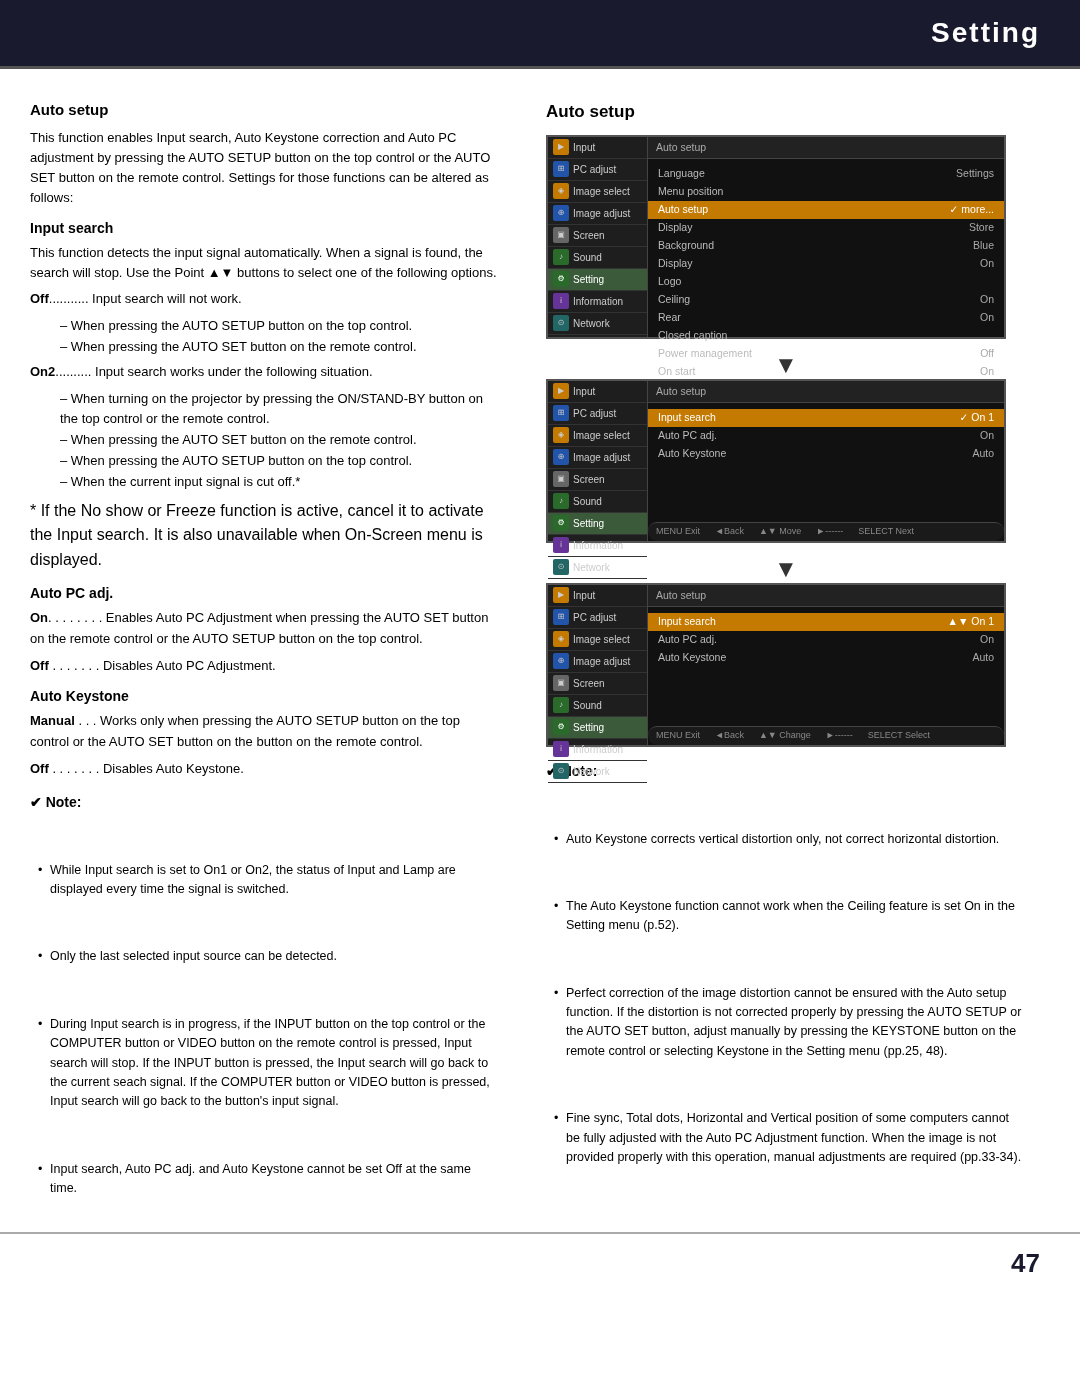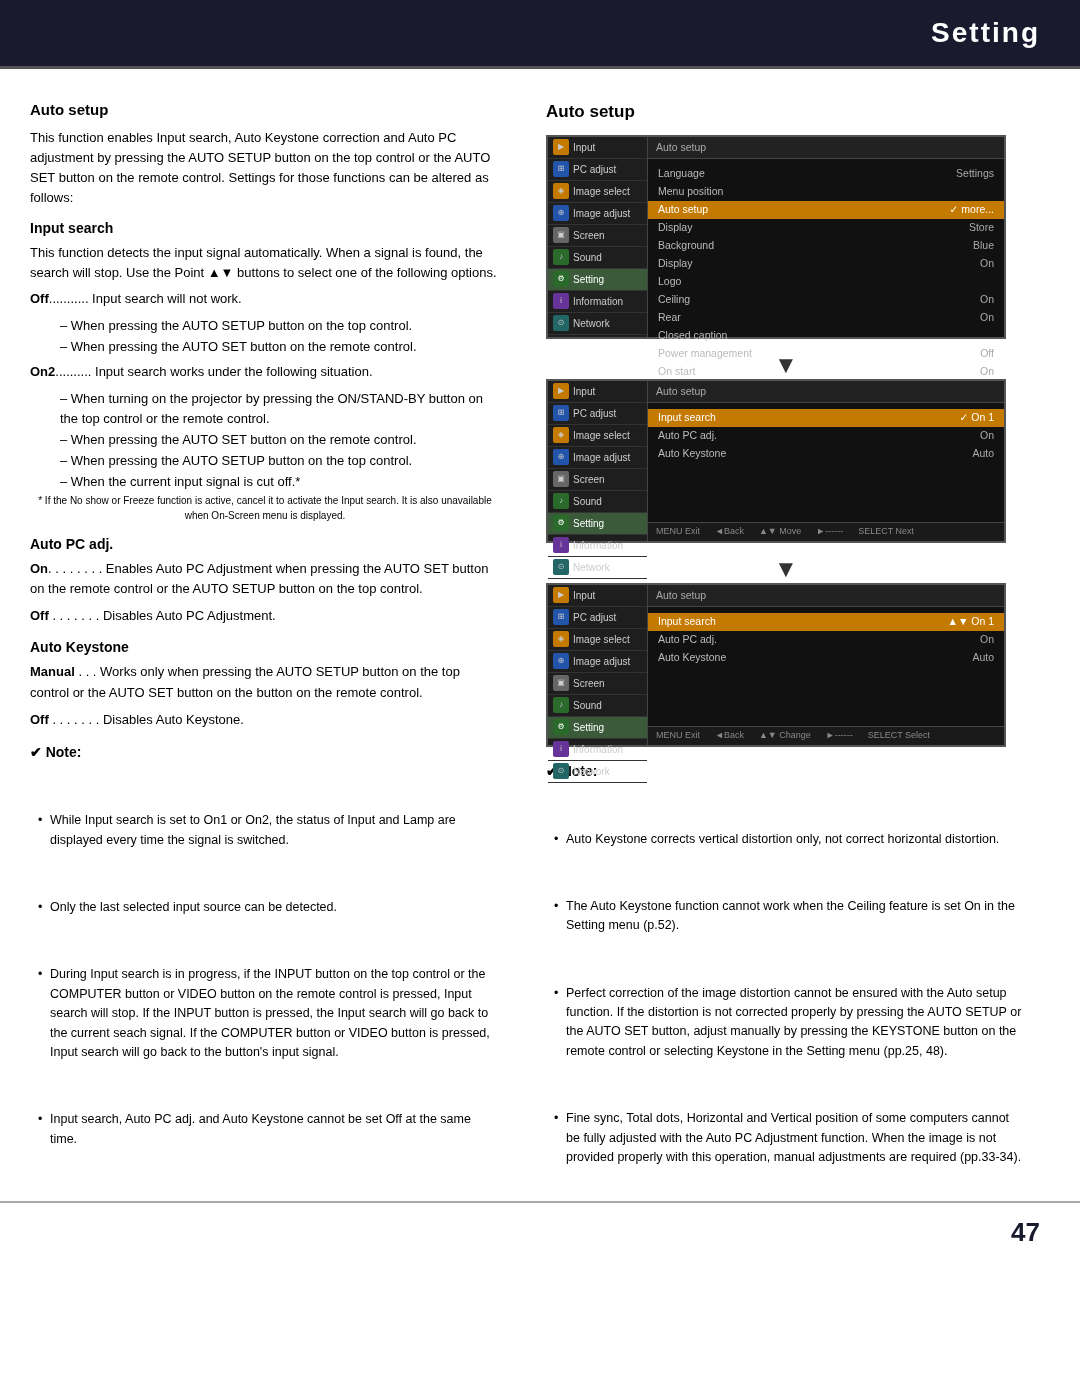--- a/index.html
+++ b/index.html
@@ -212,20 +212,21 @@
     }
 
     .proj-footer-bar {
       background: #1a1a1a;
       padding: 2px 8px;
       font-size: 9px;
       color: #888;
       border-top: 1px solid #444;
       display: flex;
       gap: 15px;
+      border-radius: 9px;
     }
 
     .proj-page-num {
       text-align: right;
       padding: 2px 8px;
       font-size: 9px;
       color: #aaa;
     }
 
     
@@ -294,21 +295,21 @@
     <p class="row-entry" style="margin-top:4px;">
       <span class="bold-label">On2</span><span>.......... Input search works under the following situation.</span>
     </p>
     <div class="dash-line">
       <div>– When turning on the projector by pressing the ON/STAND-BY button on the top control or the remote control.</div>
       <div>– When pressing the AUTO SET button on the remote control.</div>
       <div>– When pressing the AUTO SETUP button on the top control.</div>
       <div>– When the current input signal is cut off.*</div>
     </div>
 
-    <p style="font-size:10px;text-align:center;">* If the No show or Freeze function is active, cancel it to activate the Input search. It is also unavailable when On-Screen menu is displayed.</p>
+    <p style="margin-top:6px; font-size:16px;">* If the No show or Freeze function is active, cancel it to activate the Input search. It is also unavailable when On-Screen menu is displayed.</p>
 
     <div class="sub-section-title">Auto PC adj.</div>
 
     <p class="row-entry">
       <span class="bold-label">On</span><span>. . . . . . . . Enables Auto PC Adjustment when pressing the AUTO SET button on the remote control or the AUTO SETUP button on the top control.</span>
     </p>
     <p class="row-entry">
       <span class="bold-label">Off</span><span> . . . . . . . Disables Auto PC Adjustment.</span>
     </p>
 

